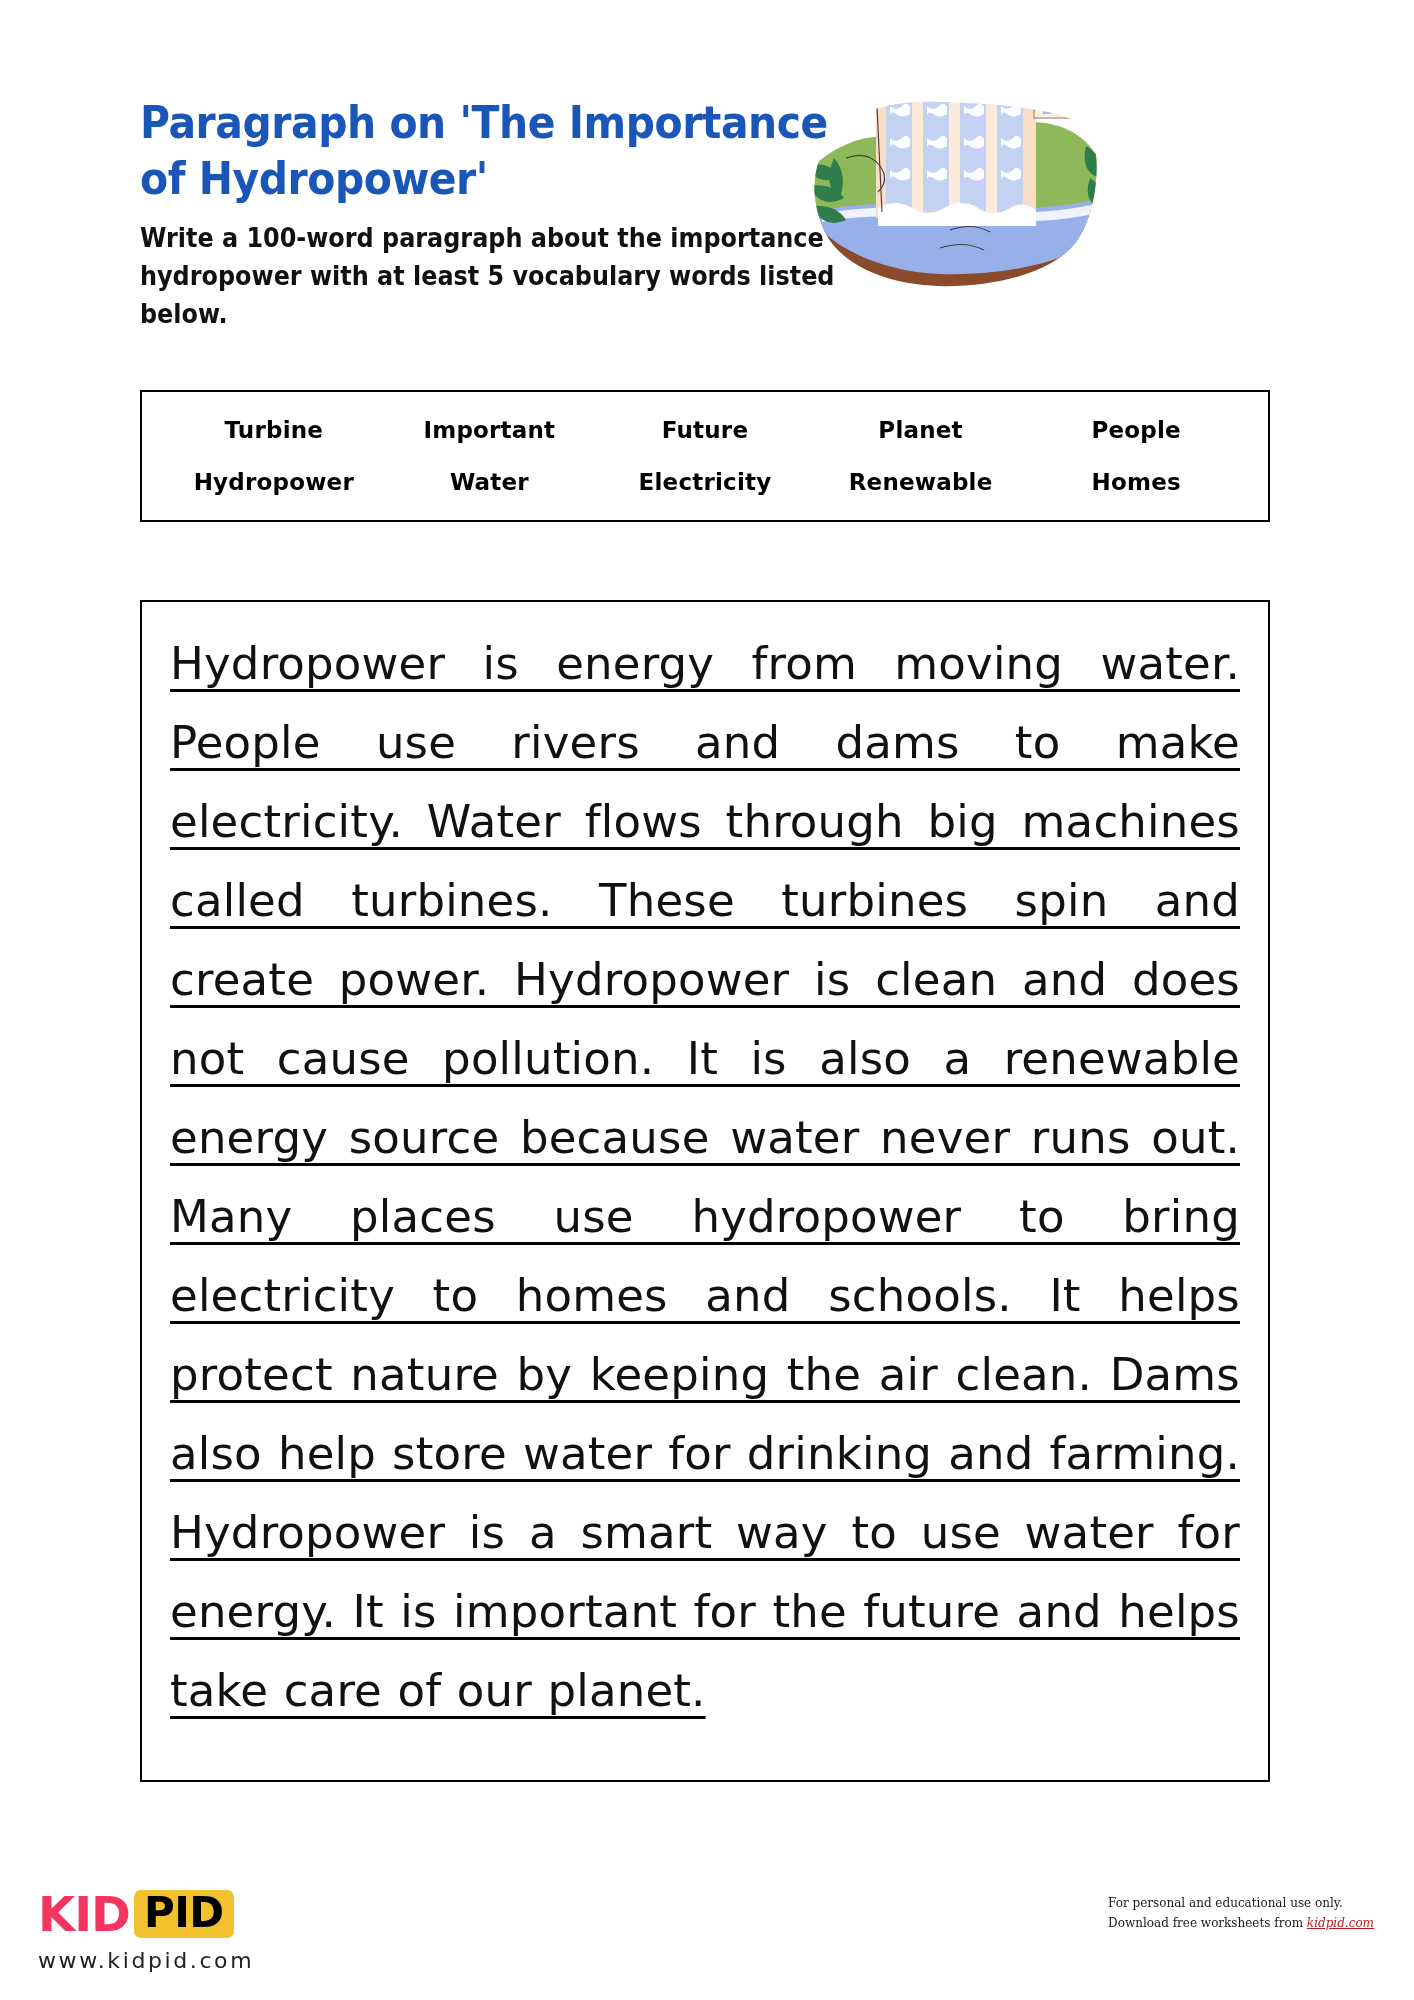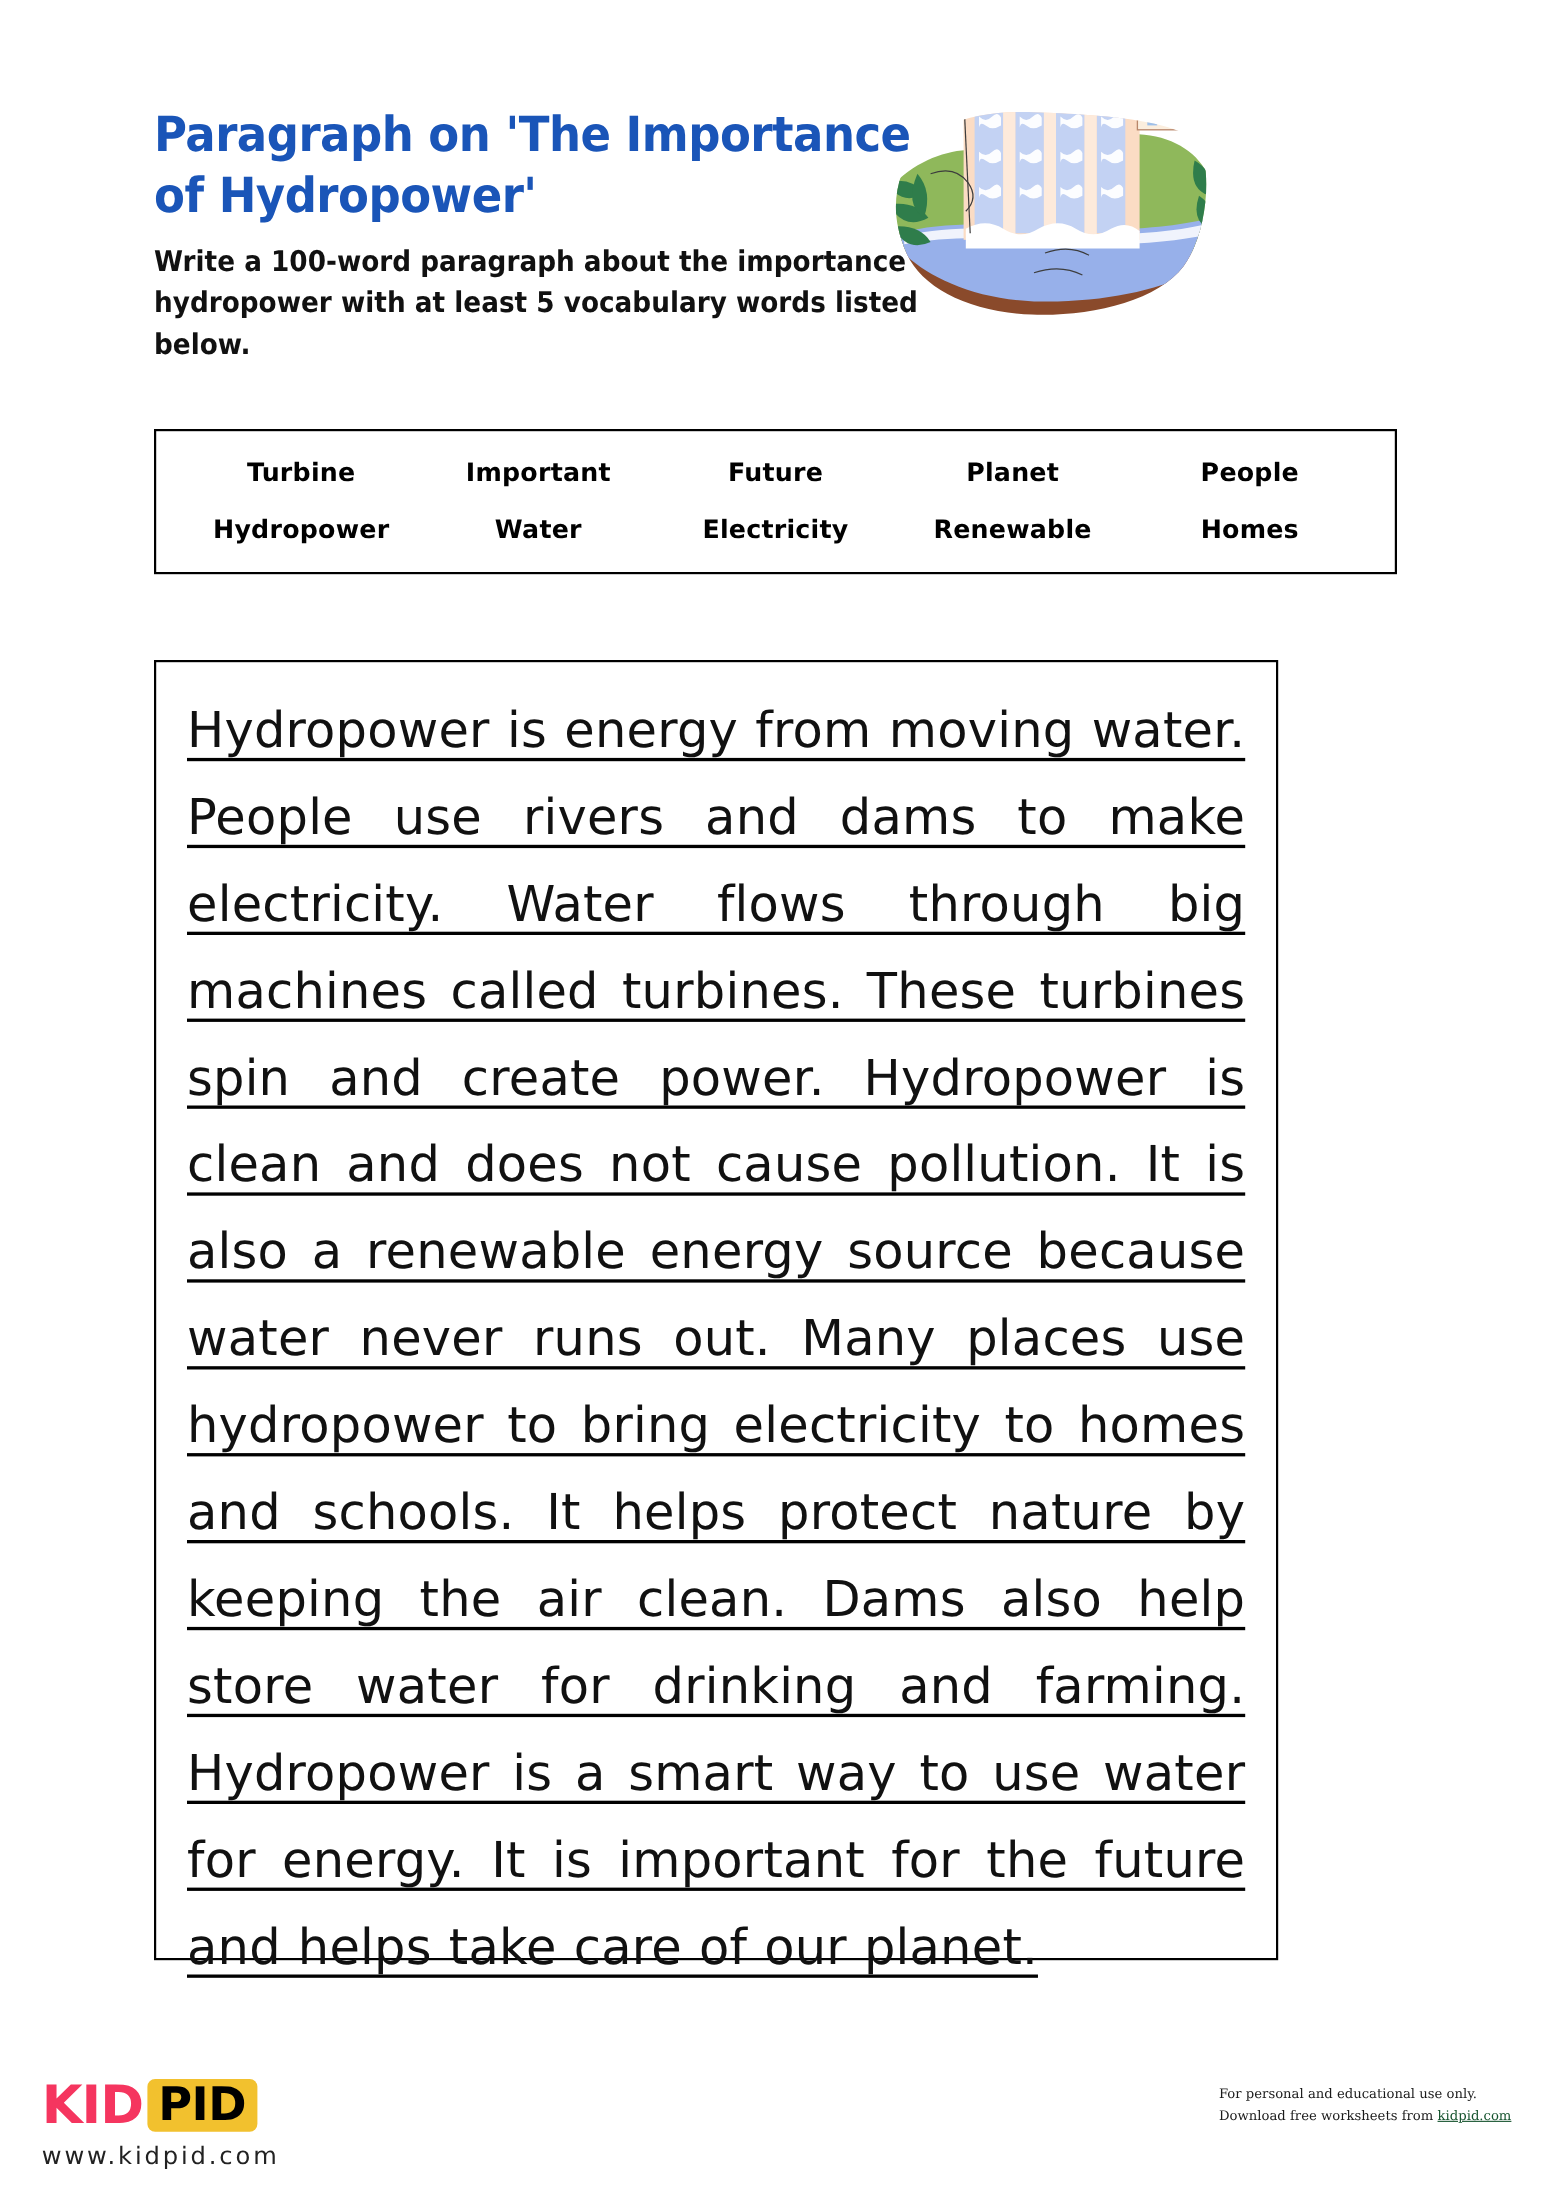--- a/index.html
+++ b/index.html
@@ -91,21 +91,21 @@
     font-size: 23px;
     color: #000000;
     letter-spacing: 0.2px;
   }
 
   
   .writing-box {
     position: absolute;
     left: 140px;
     top: 600px;
-    width: 1022px;
+    width: 1130px;
     height: 1182px;
     border: 2.5px solid #000000;
     box-sizing: border-box;
     padding: 22px 28px 16px 28px;
   }
   .answer-text {
     font-family: "DejaVu Sans", sans-serif;
     font-weight: 400;
     font-size: 45px;
     line-height: 79px;
@@ -171,21 +171,22 @@
     right: 40px;
     top: 14px;
     text-align: left;
     font-family: "DejaVu Serif", serif;
     font-size: 12px;
     color: #1a1a1a;
     line-height: 1.65;
   }
   .footer-link {
     text-decoration: underline;
-    color: #14532d;
+    color: #b91c1c;
+    font-style: italic;
   }
 </style>
 </head>
 <body>
 
 <div class="page">
 
   <div class="header">
     <h1 class="title">Paragraph on 'The Importance of Hydropower'</h1>
     <p class="subtitle">Write a 100-word paragraph about the importance of hydropower with at least 5 vocabulary words listed below.</p>

